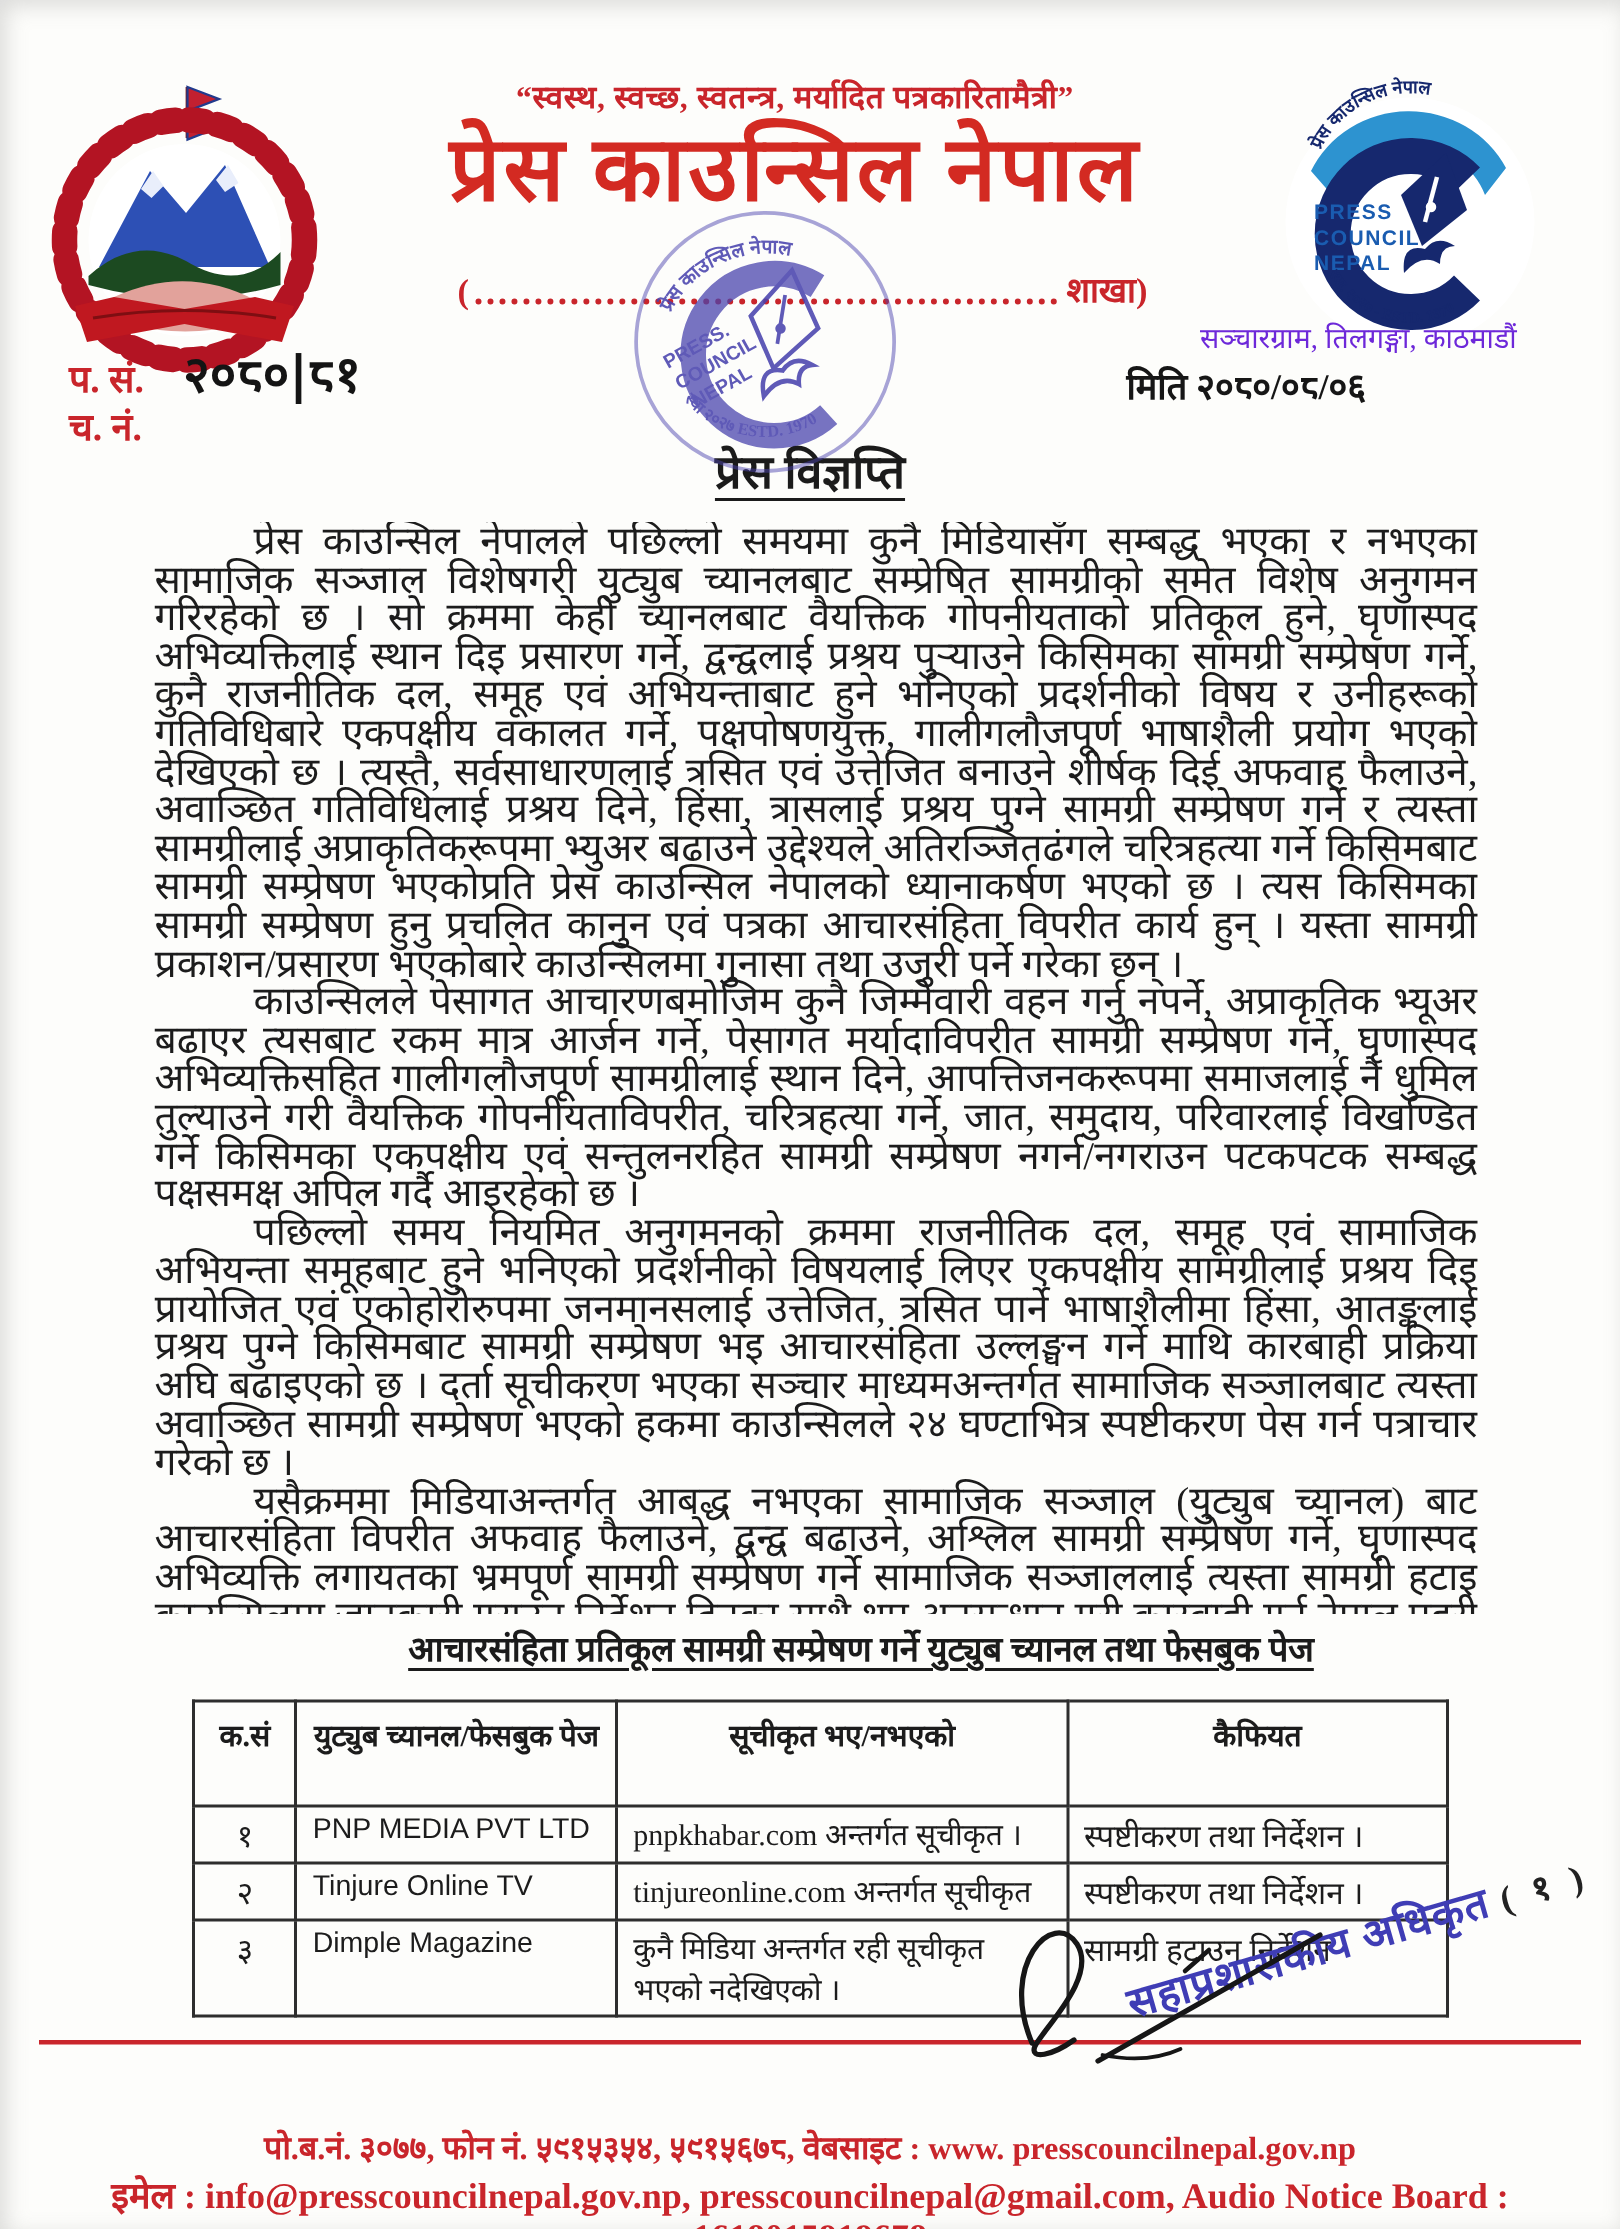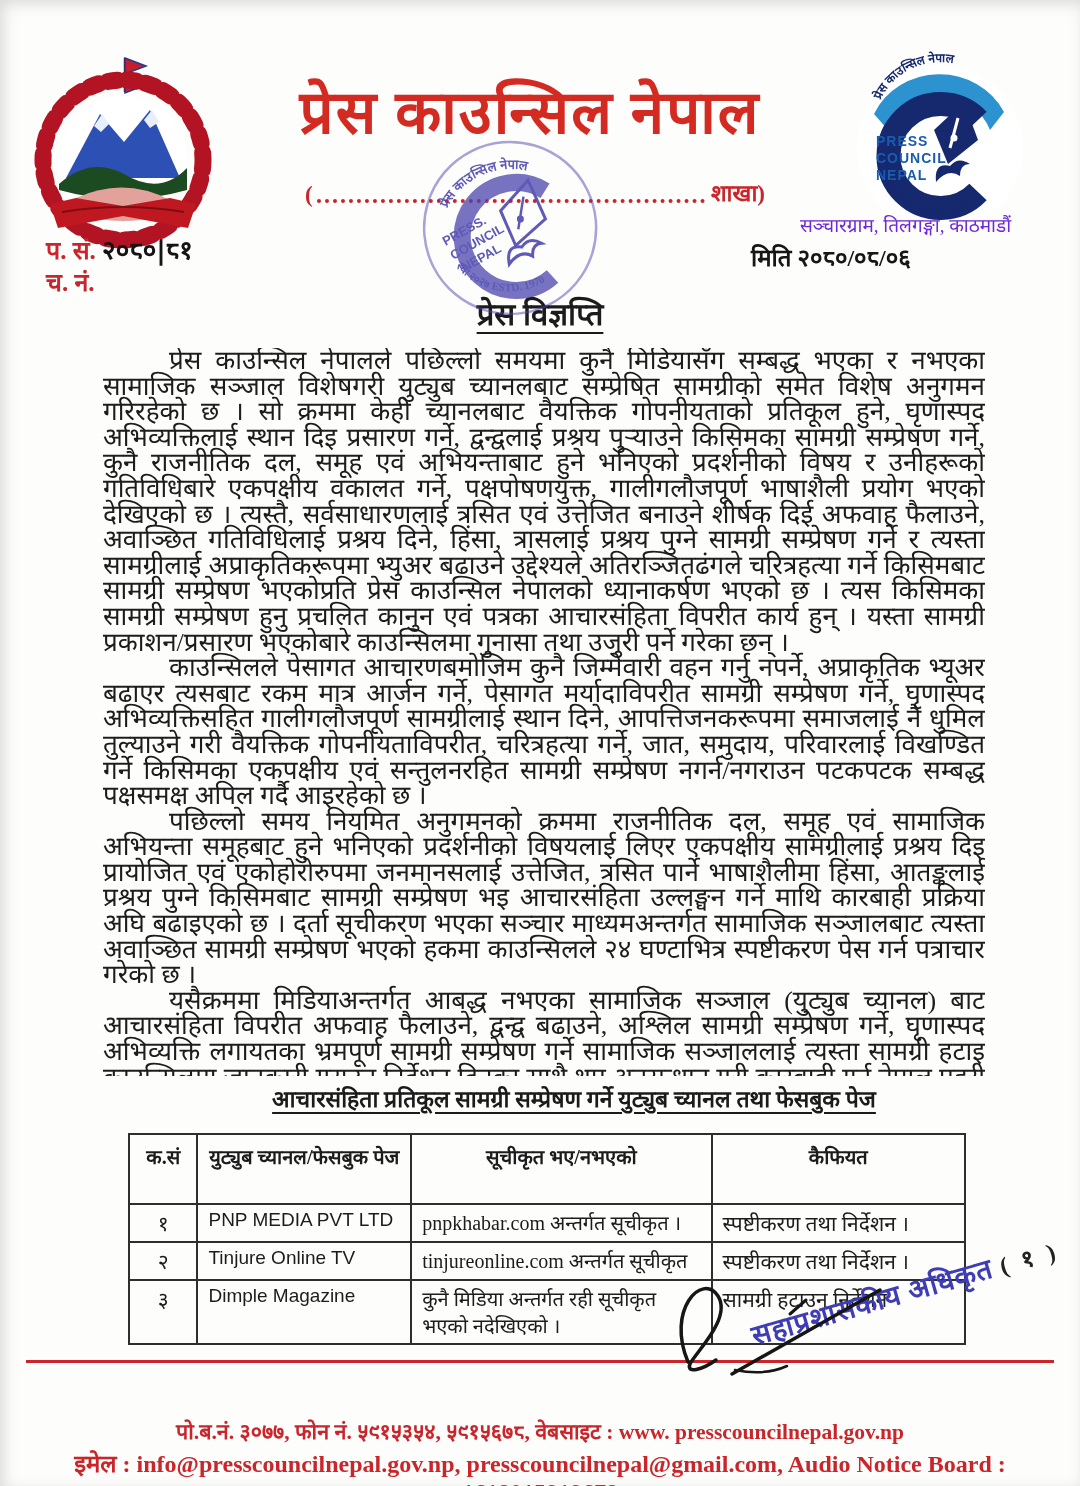--- a/index.html
+++ b/index.html
@@ -30,21 +30,21 @@
   .hq-address{
     position:absolute; left:800px; top:212px; width:260px; text-align:left;
     color:#6d28d9; font-weight:normal; font-size:19px;
   }
   .date-line{
     position:absolute; left:735px; top:240px; font-weight:bold; font-size:24px; color:#161616;margin-left:16px;
   }
   .ref-block{
     position:absolute; left:46px; top:234px; font-size:25px; font-weight:bold; color:#c9252b; line-height:32px;
   }
-  .ref-block .hand{ color:#141414; font-family:"DejaVu Sans", sans-serif; font-weight:600; font-size:26px; }
+  .ref-block .hand{ color:#141414; font-family:"DejaVu Sans", sans-serif; font-weight:600; font-size:34px;margin-left:20px; }
   .center-stamp{
     position:absolute; left:402px; top:132px; transform:rotate(-5deg); opacity:.88; z-index:4;
   }
   
   .doc-title{
     position:absolute; top:292px; left:0; width:1080px; text-align:center;
     font-size:31px; font-weight:bold;
     text-decoration:underline; text-underline-offset:7px; text-decoration-thickness:2px;
   }
   .body-text{
@@ -98,20 +98,21 @@
       <circle cx="95" cy="108" r="64" fill="#ffffff"></circle>
       <path d="M38,126 L72,62 L96,90 L122,58 L152,126 Z" fill="#2d50b5"></path>
       <path d="M66,74 l8,-12 7,10 -8,8 z M116,68 l8,-10 7,12 -9,6 z" fill="#e9eefb"></path>
       <path d="M31,132 Q62,104 96,122 Q132,144 159,116 L159,138 Q96,156 31,138 Z" fill="#1c4a21"></path>
       <path d="M48,146 Q96,124 142,148 L132,164 Q96,174 58,164 Z" fill="#e2a29b"></path>
       <path d="M22,152 L48,146 L95,154 L142,146 L168,152 L160,176 L95,164 L30,176 Z" fill="#c01820"></path>
       <path d="M34,160 Q95,150 156,160" stroke="#7e0e12" stroke-width="2" fill="none"></path>
     </svg>
   </div>
 
+  <div class="slogan">“स्वस्थ, स्वच्छ, स्वतन्त्र, मर्यादित पत्रकारितामैत्री”</div>
   <div class="org-title">प्रेस काउन्सिल नेपाल</div>
 
   <div class="branch-line">
     <span class="paren">(</span>
     <span class="dots"></span>
     <span class="branch-label">शाखा)</span>
   </div>
 
   <div class="center-stamp">
     <svg width="215" height="185" viewBox="0 0 215 185" aria-hidden="true">

